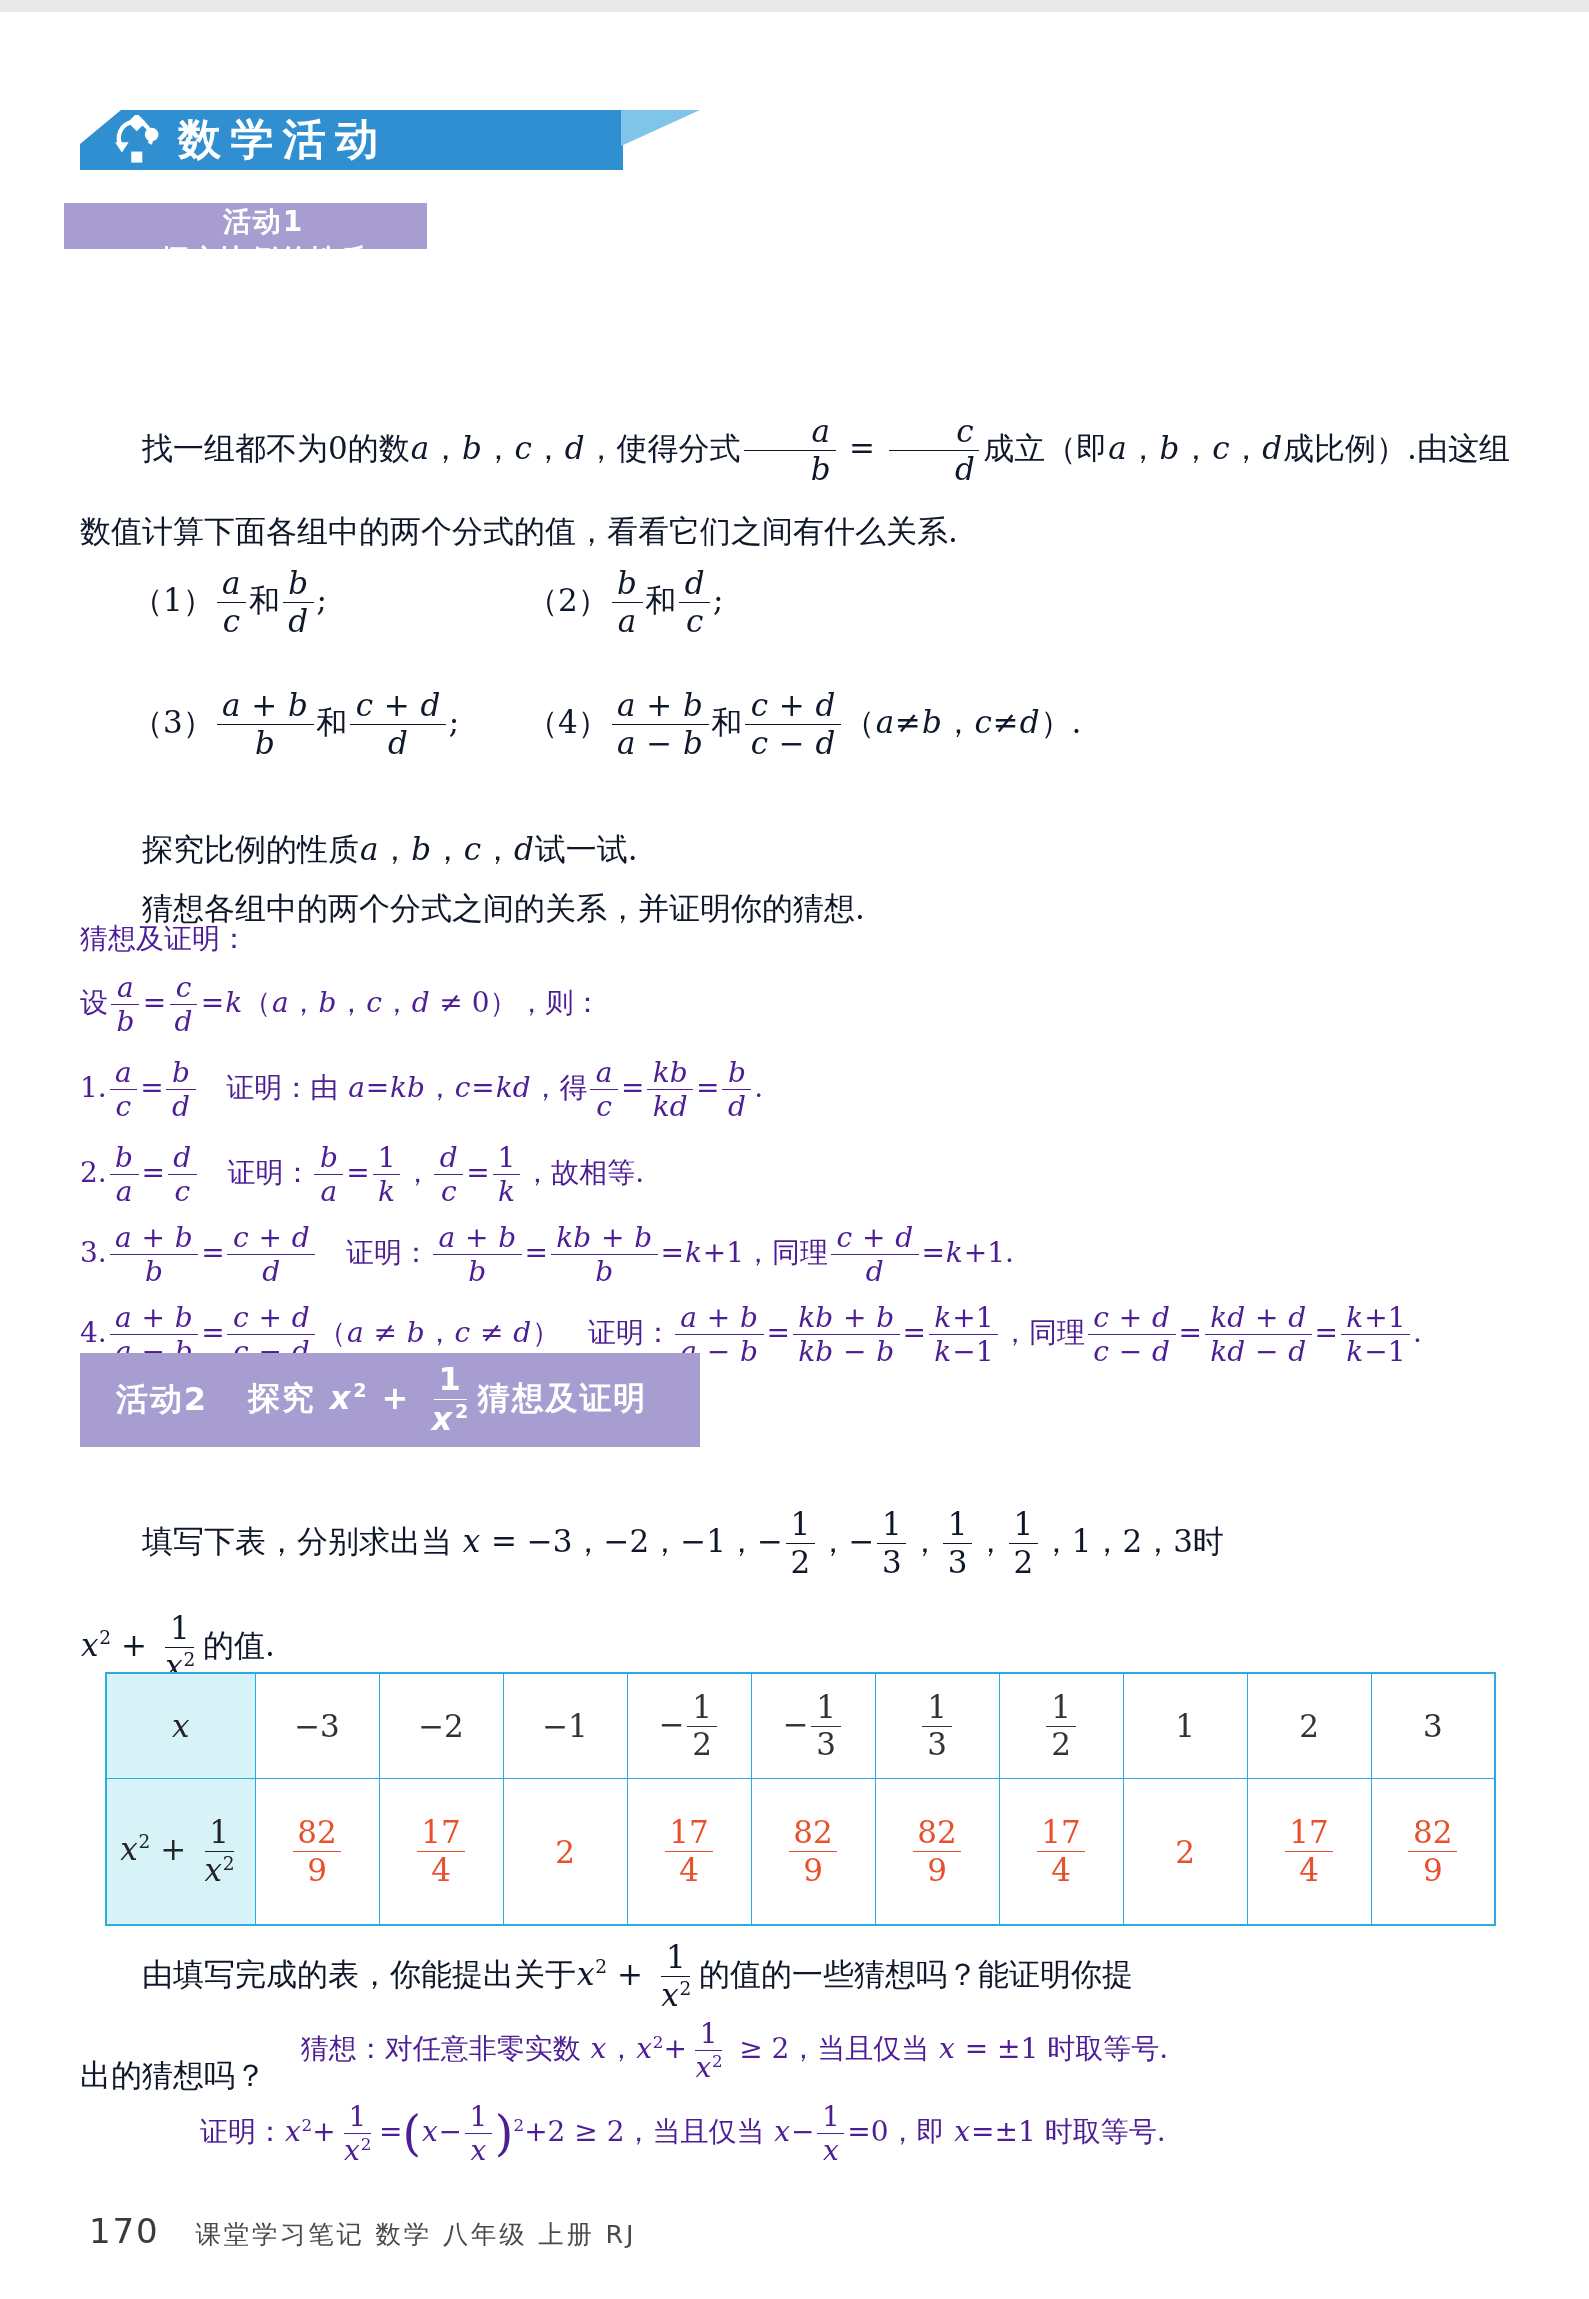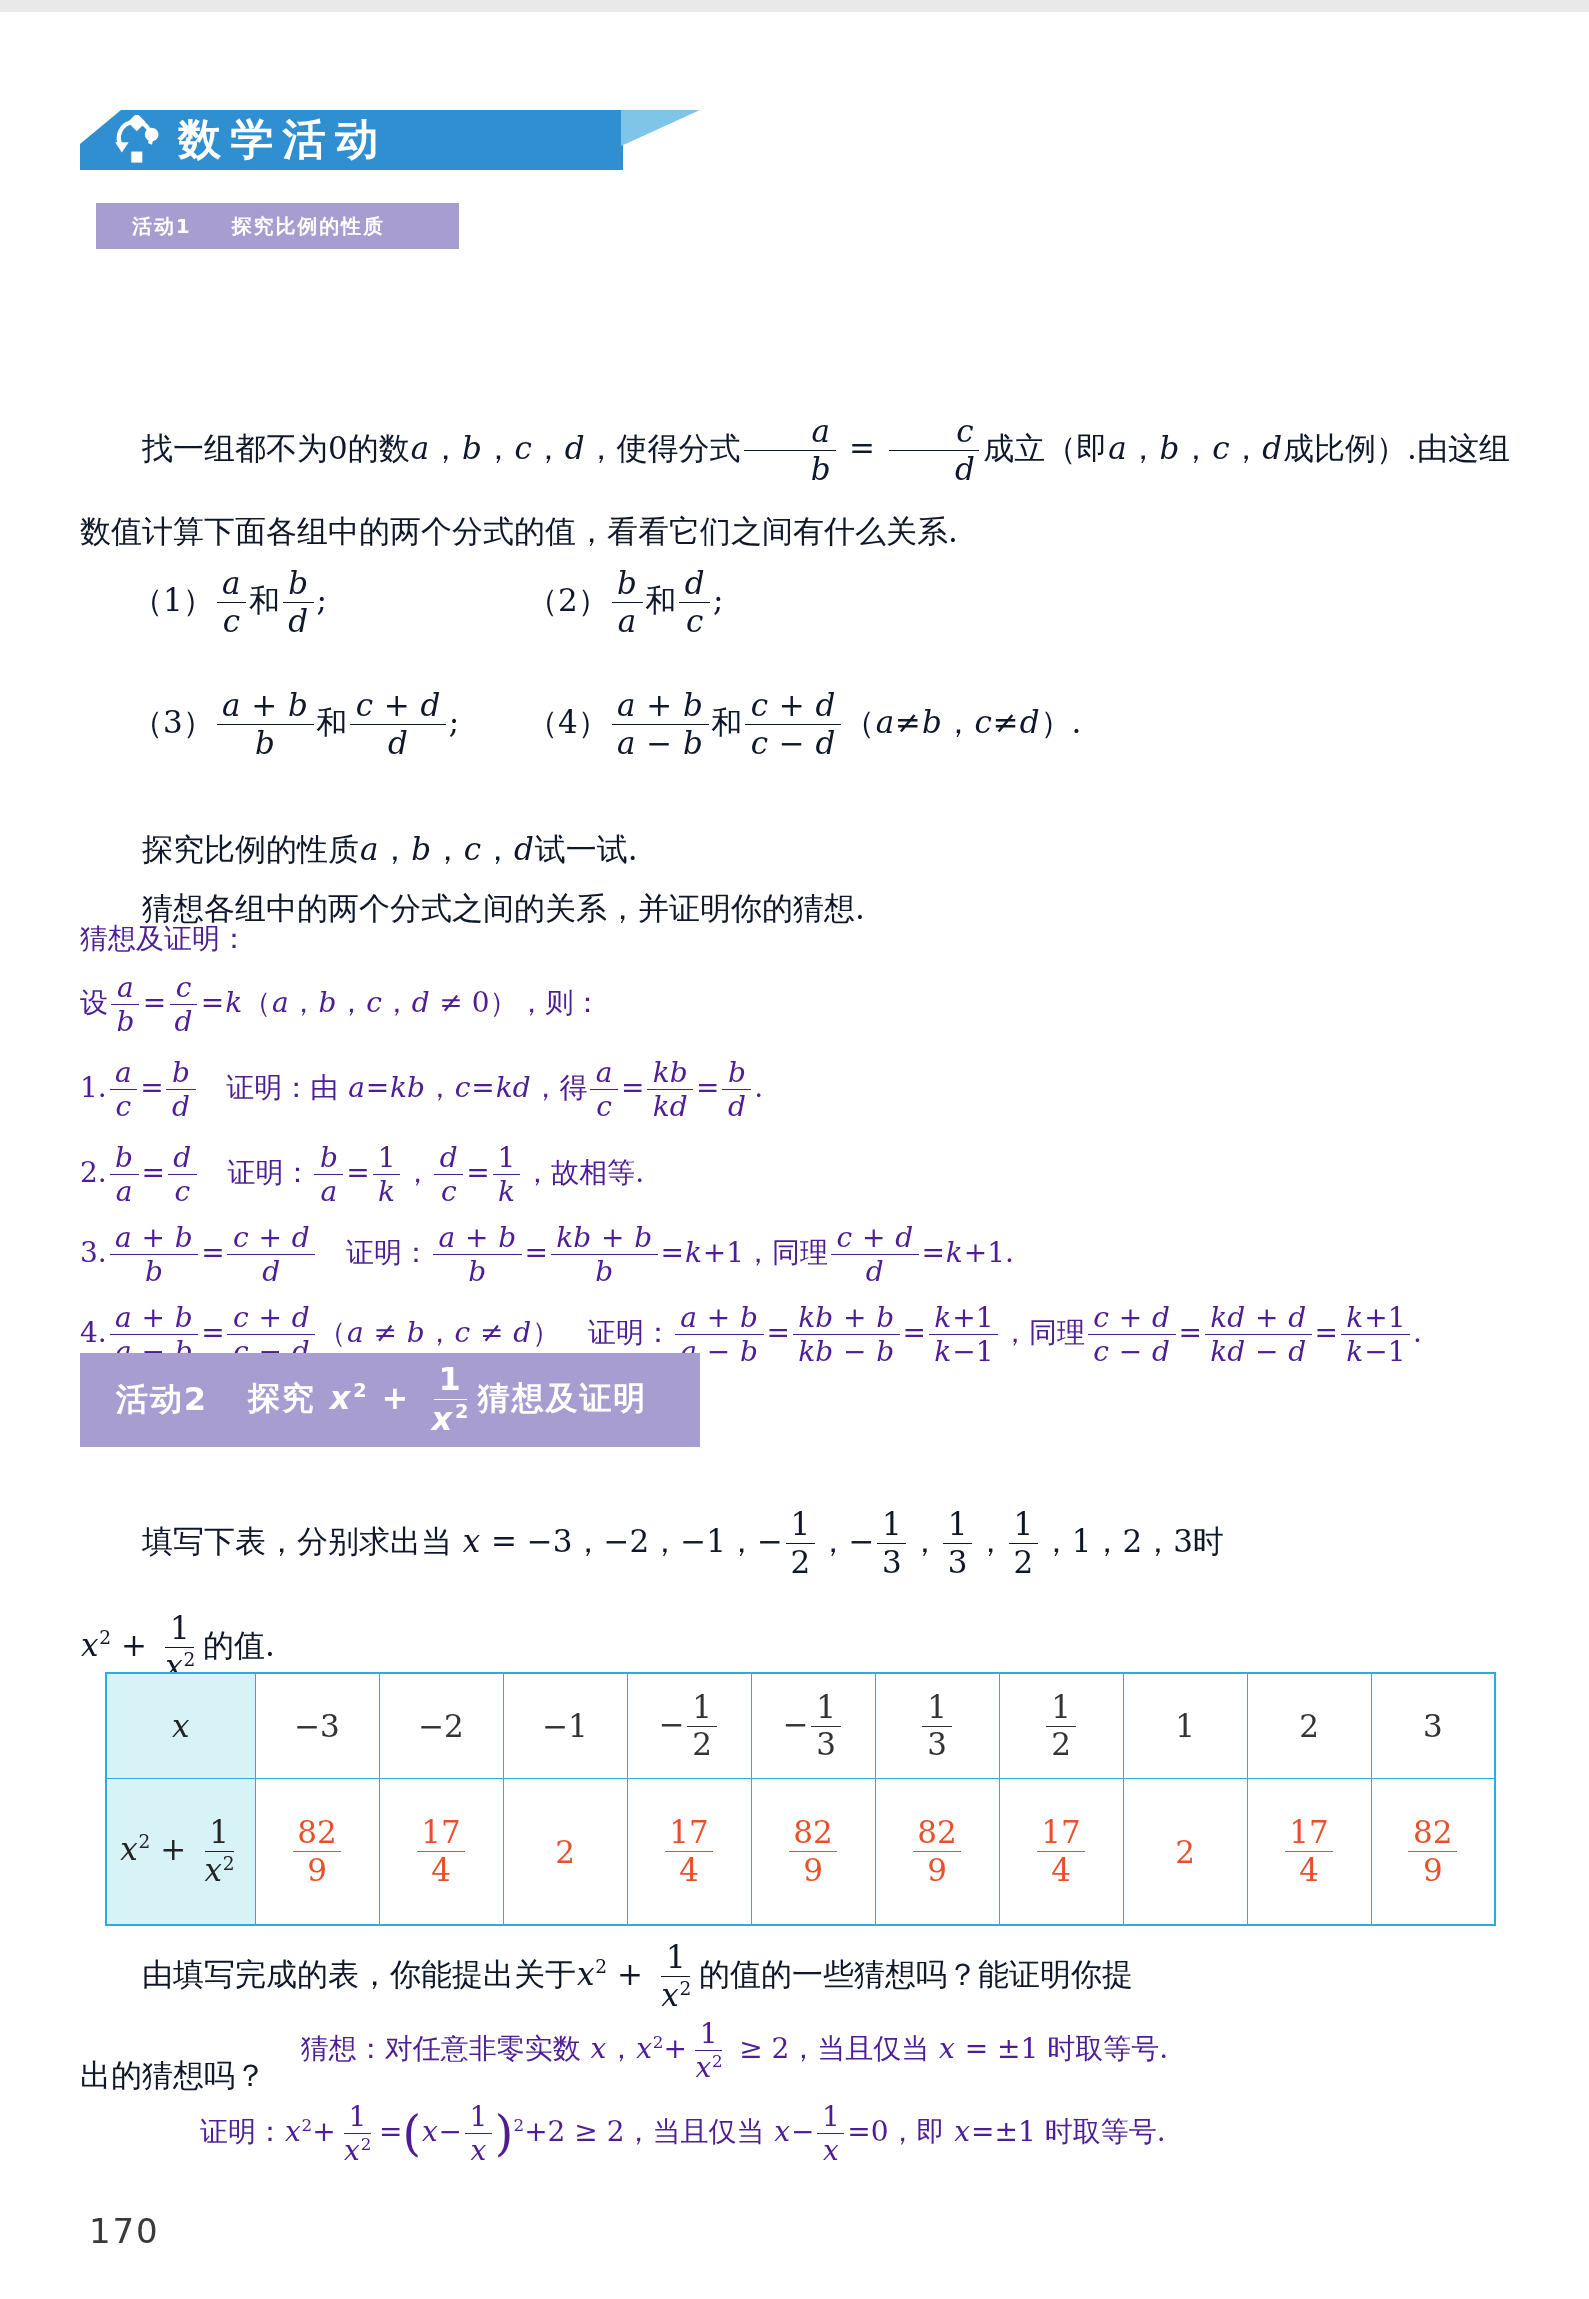--- a/index.html
+++ b/index.html
@@ -11,21 +11,21 @@
                clip-path:polygon(41px 0,100% 0,100% 100%,0 100%,0 34px);
                display:flex;align-items:center;}
   .banner-tail{position:absolute;left:621px;top:98px;width:79px;height:36px;background:#7fc4e9;
                clip-path:polygon(0 0,100% 0,0 100%);}
   .banner-blue .ttl{color:#fff;font-size:43px;font-weight:bold;letter-spacing:9.4px;margin-left:17px;}
   .banner-icon{margin-left:30px;flex:0 0 auto;}
 
   
   .banner-purple{position:absolute;background:#a79dd1;color:#fff;font-weight:bold;
                  display:flex;align-items:center;font-family:"DejaVu Sans","Liberation Sans",sans-serif;}
-  .banner-a1{left:96px;top:191px;width:363px;height:46px;font-size:20px;}
+  .banner-a1{left:64px;top:191px;width:363px;height:46px;font-size:28px;flex-direction:column;}
   .banner-a2{left:80px;top:1341px;width:620px;height:94px;font-size:32px;}
   .banner-purple .lab{margin-left:36px;letter-spacing:1.9px;}
   .banner-purple .sub{margin-left:40px;letter-spacing:1.9px;}
 
   
   .frac{display:inline-flex;flex-direction:column;align-items:center;vertical-align:middle;
         margin:0 2.8px;text-align:center;}
   .frac .num{display:block;padding:0 4.7px 0.9px;border-bottom:1.9px solid currentColor;line-height:1.12;}
   .frac .den{display:block;padding:0.9px 4.7px 0;line-height:1.12;}
   .mvar{font-style:italic;padding:0 0.9px;}
@@ -328,16 +328,17 @@
       </span><span class="mtxt">=</span><span class="bigp">(</span><span class="mvar">x</span><span class="mtxt">−</span><span class="frac">
         <span class="num"><span class="mtxt">1</span></span>
         <span class="den"><span class="mvar">x</span></span>
       </span><span class="bigp">)</span><sup class="msup">2</sup><span class="mtxt">+2 ≥ 2，当且仅当 </span><span class="mvar">x</span><span class="mtxt">−</span><span class="frac">
         <span class="num"><span class="mtxt">1</span></span>
         <span class="den"><span class="mvar">x</span></span>
       </span><span class="mtxt">=0，即 </span><span class="mvar">x</span><span class="mtxt">=±1 时取等号.</span></div>
 
   <div class="footer">
     <span class="pn">170</span>
+    <span class="ft">课堂学习笔记 数学 八年级 上册 RJ</span>
   </div>
 
 </div>
 
 
 </body></html>

